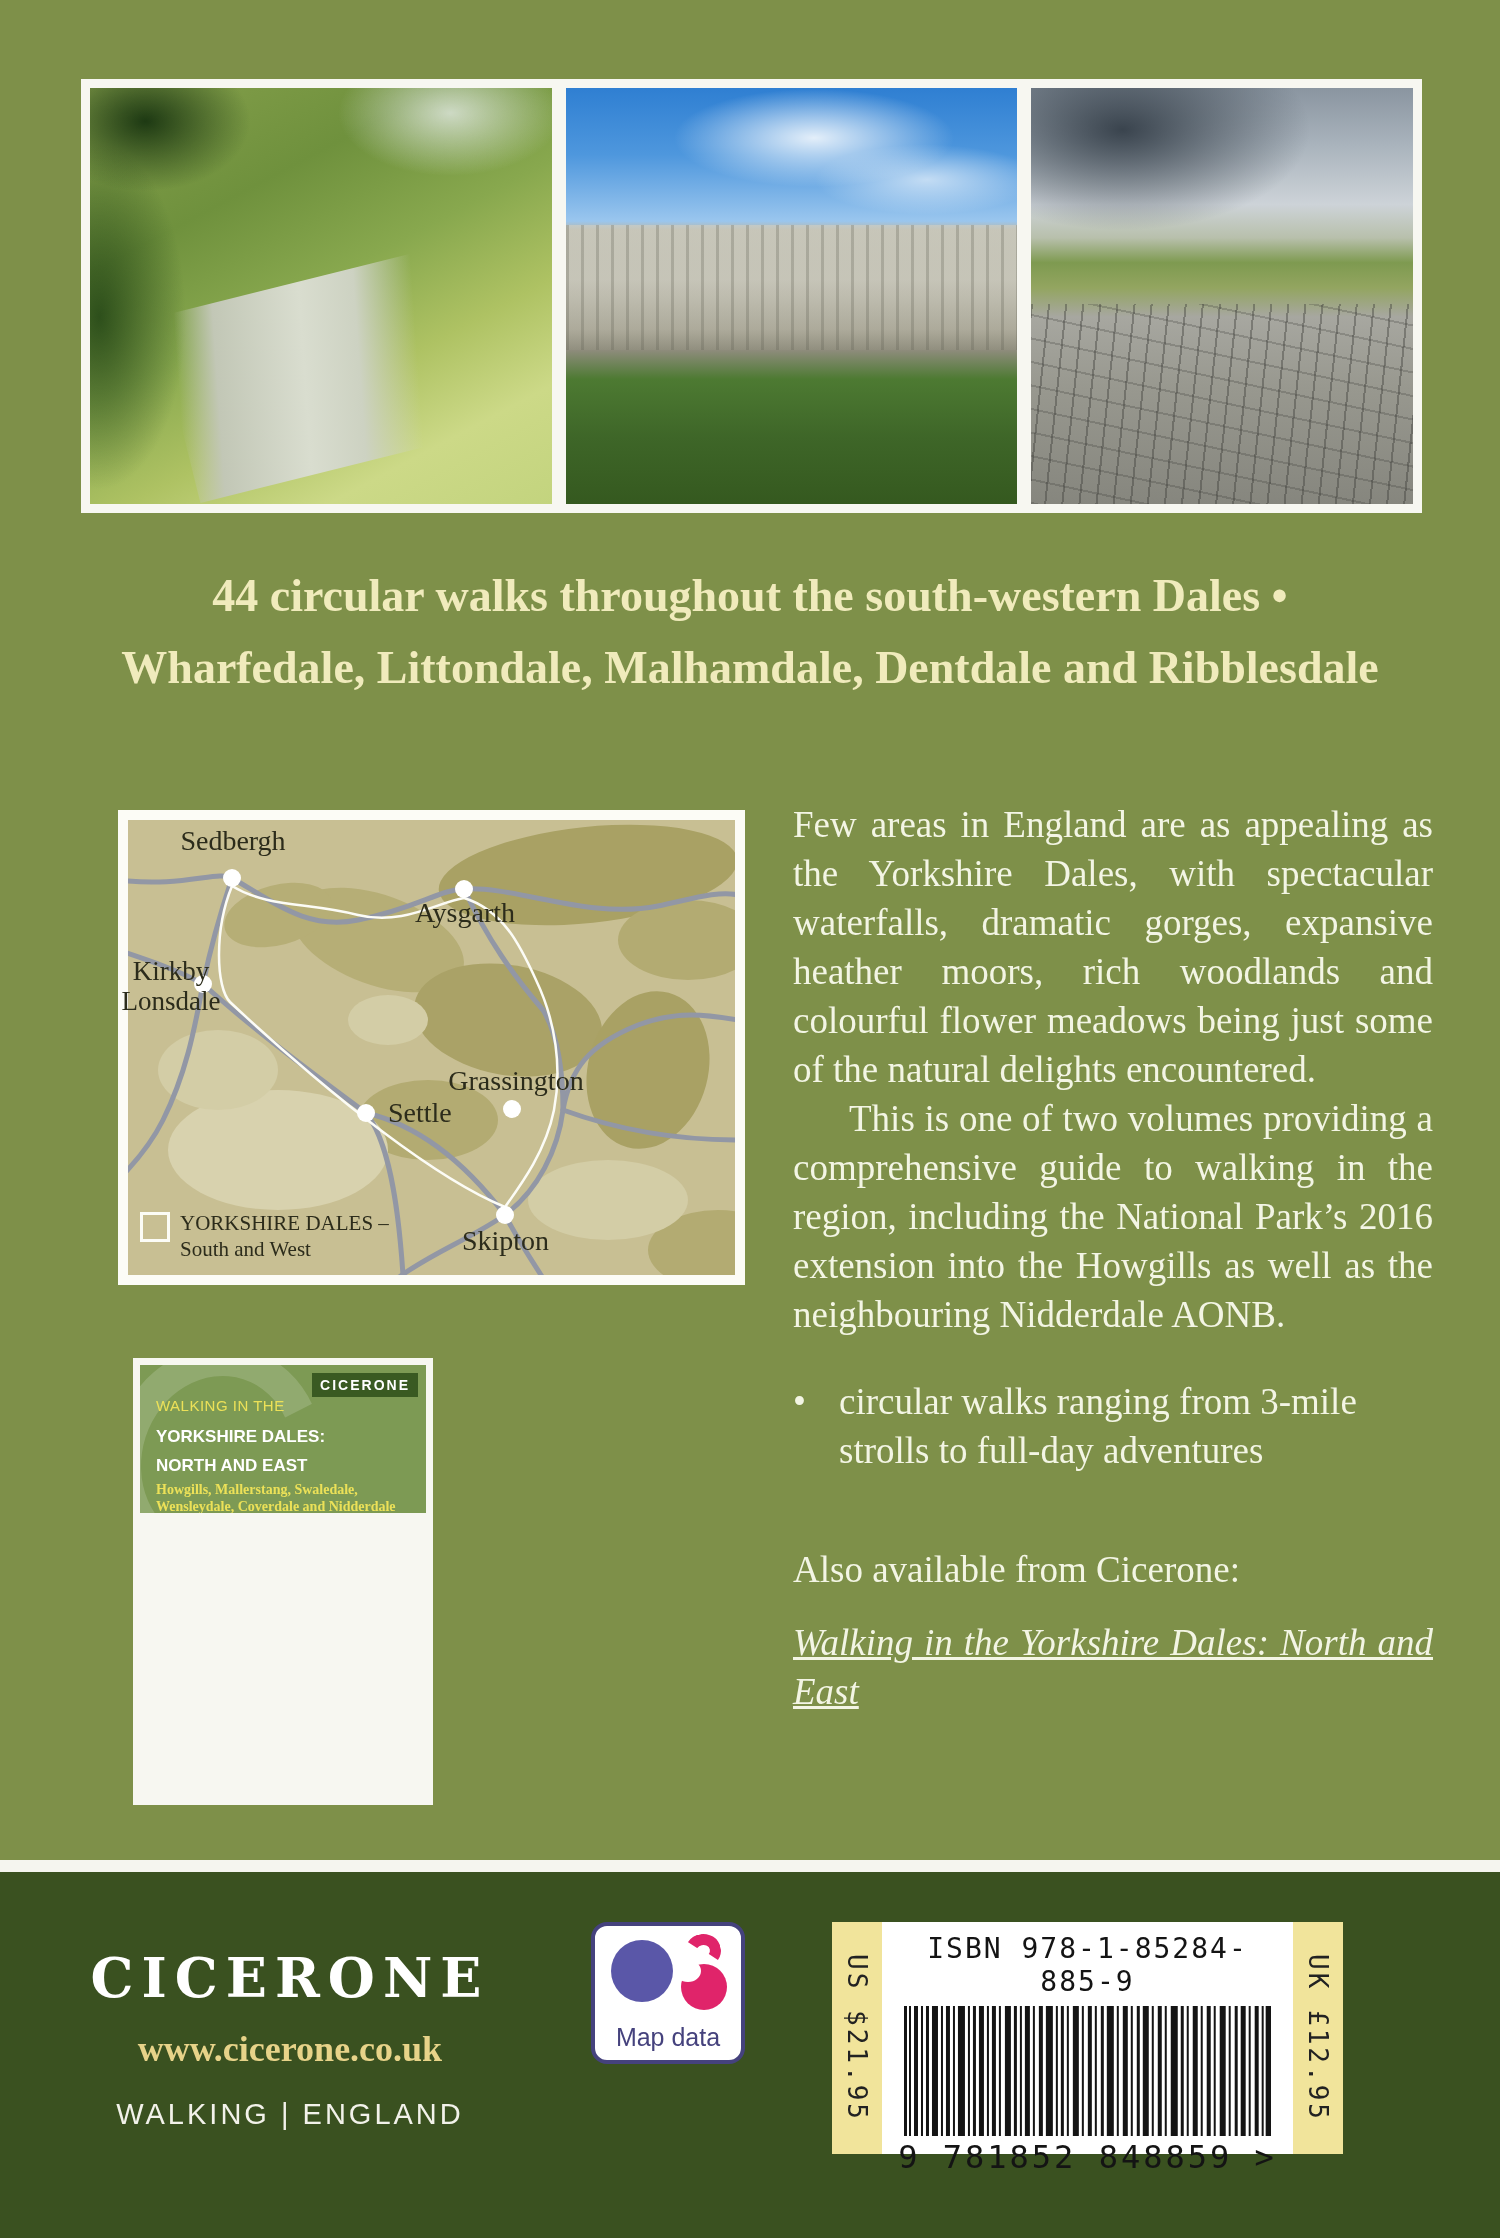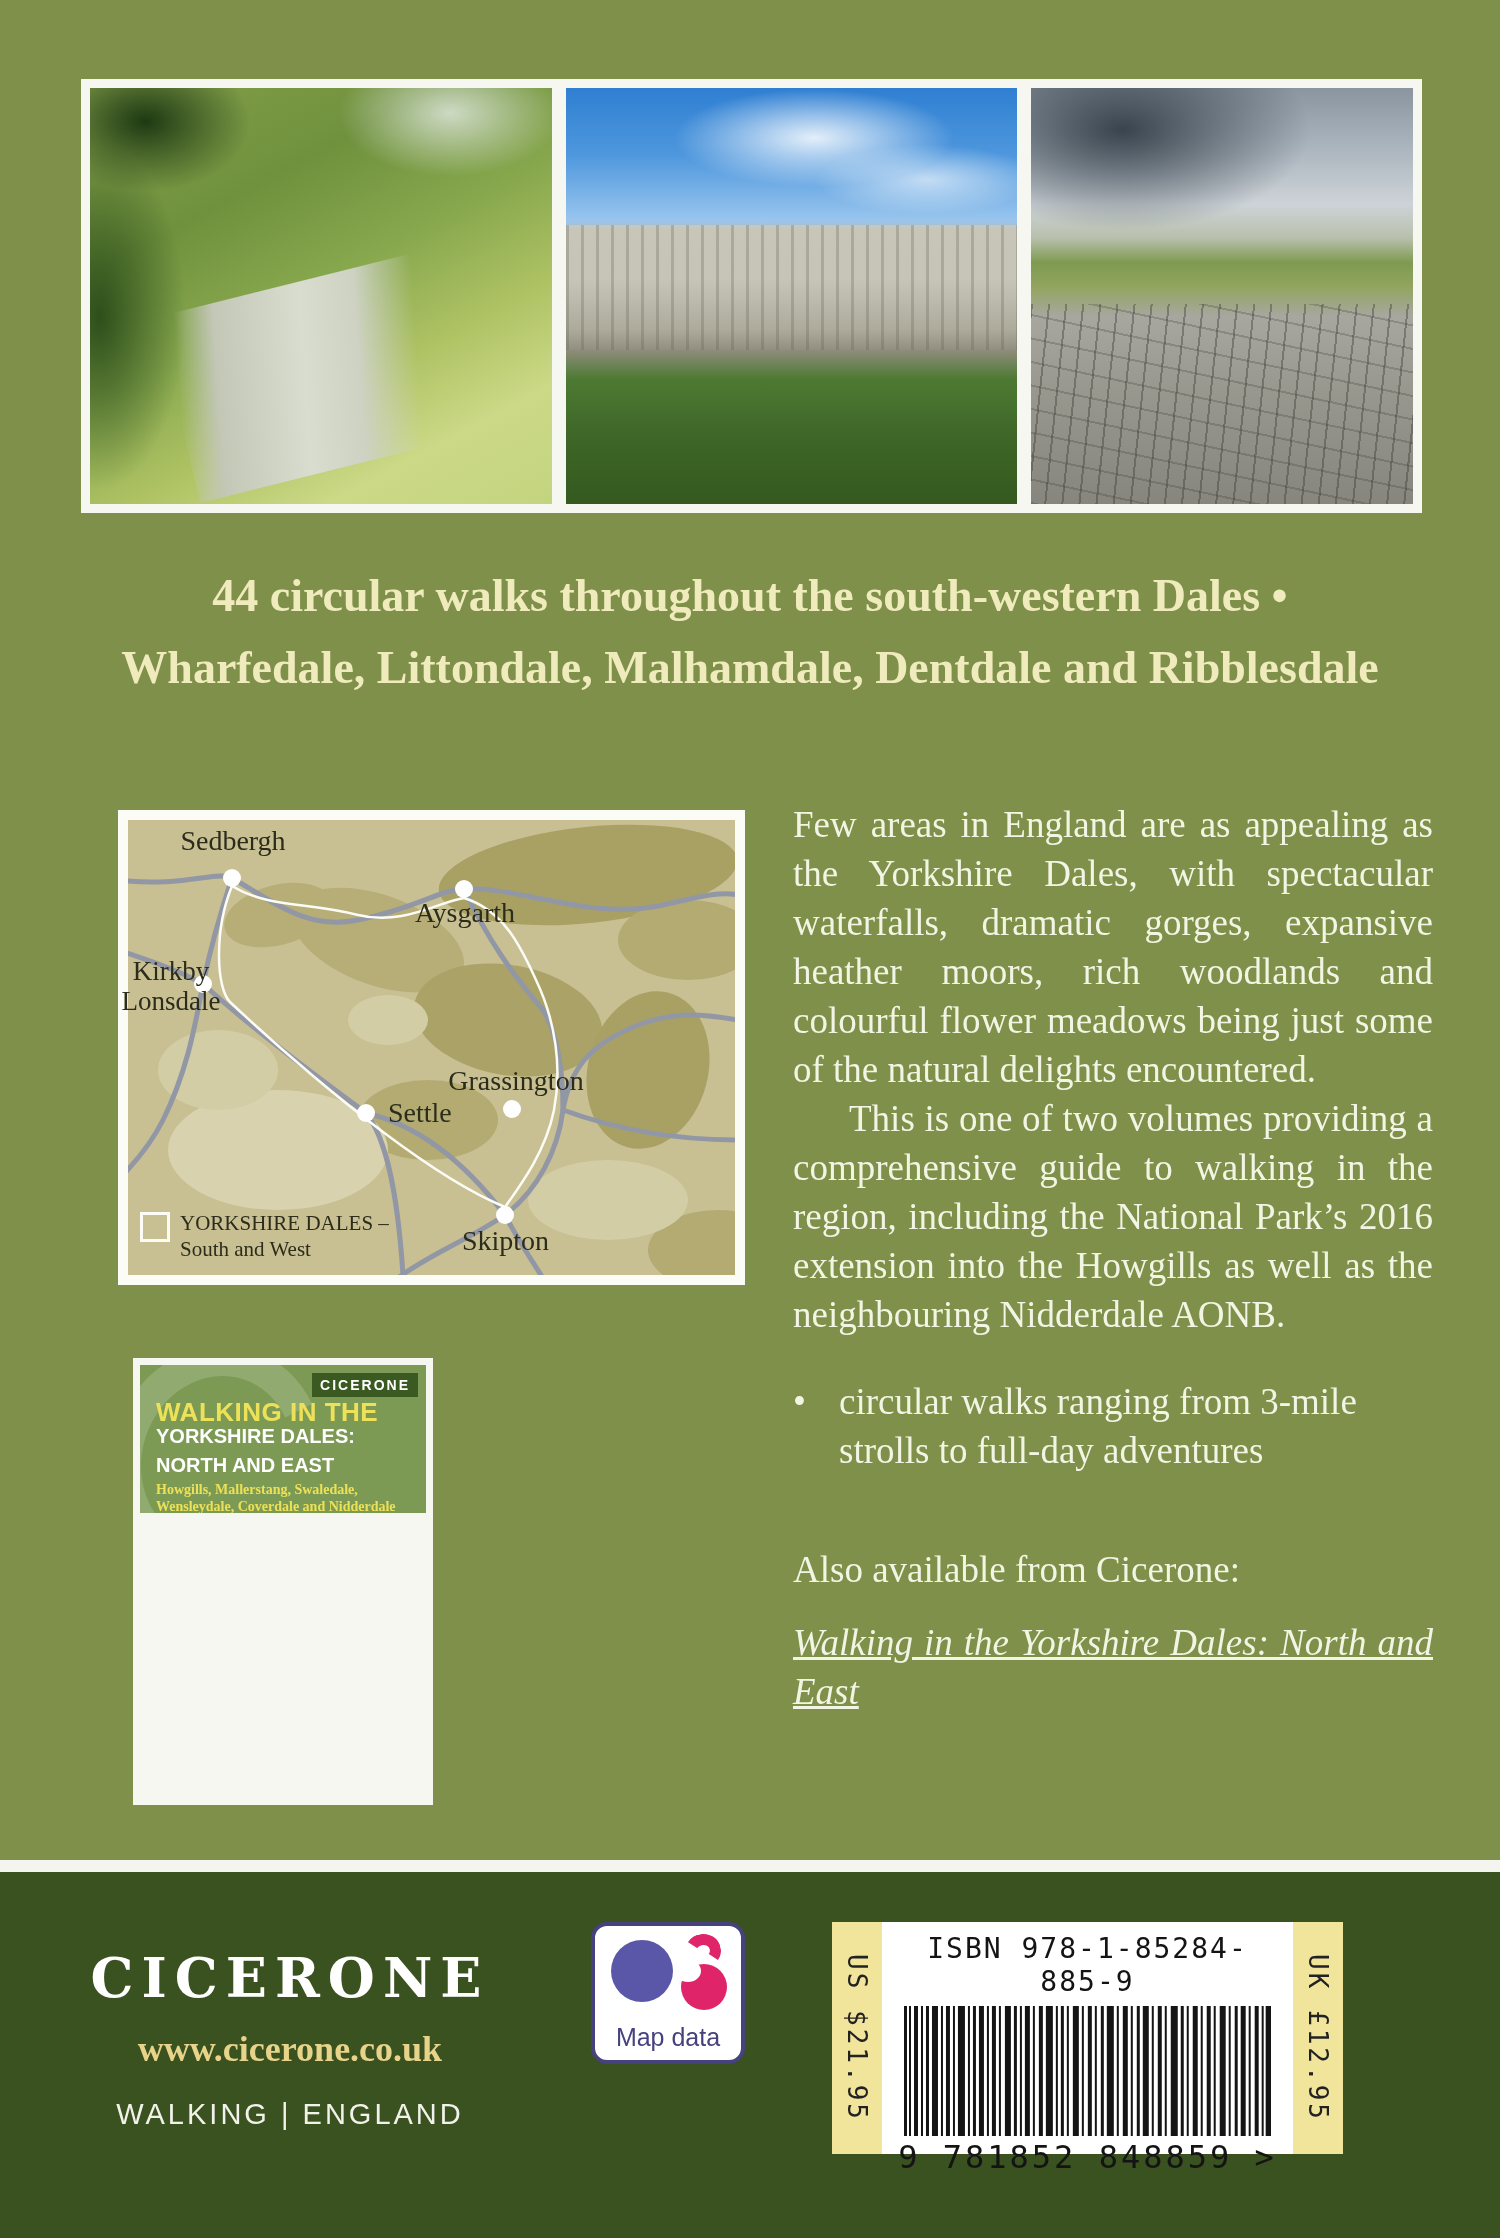--- a/index.html
+++ b/index.html
@@ -65,23 +65,23 @@
 
   
   .thumb{position:absolute;left:133px;top:1358px;width:300px;height:447px;background:#f7f7f1;
     box-sizing:border-box;padding:7px;}
   .thumb-head{position:relative;width:100%;height:148px;background:#7d9a54;overflow:hidden;}
   .c-mark{position:absolute;left:-28px;top:-20px;width:150px;height:170px;border:30px solid rgba(255,255,255,.16);
     border-right-color:transparent;border-radius:50%;transform:rotate(18deg);}
   .thumb-brand{position:absolute;right:8px;top:8px;background:#3a5a22;color:#fff;
     font-family:"Liberation Sans",sans-serif;font-weight:bold;font-size:14px;letter-spacing:2px;padding:4px 8px;}
   .thumb-series{position:absolute;left:16px;top:32px;color:#ece158;font-family:"Liberation Sans",sans-serif;
-    font-weight:bold;font-size:26px;letter-spacing:.5px;}
+    font-weight:normal;font-size:15px;letter-spacing:.5px;}
   .thumb-title{position:absolute;left:16px;top:57px;color:#fff;font-family:"Liberation Sans",sans-serif;
-    font-weight:bold;font-size:20px;line-height:29px;}
+    font-weight:bold;font-size:17px;line-height:29px;}
   .thumb-sub{position:absolute;left:16px;top:116px;color:#ece158;font-family:Liberation Serif, serif;
     font-weight:bold;font-size:14px;line-height:17px;}
   .thumb-photo{position:relative;width:100%;height:285px;overflow:hidden;
     background:linear-gradient(to bottom,#3a72c2 0%,#6c9ad8 16%,#a9c3e4 26%,#b8c8dc 30%);}
   .t-mountain{position:absolute;left:0;top:12%;width:100%;height:52%;
     background:linear-gradient(to bottom,#4e4336 0%,#6a5640 55%,#84653f 100%);
     clip-path:polygon(0 62%,16% 40%,32% 12%,40% 18%,54% 30%,70% 40%,86% 48%,100% 52%,100% 100%,0 100%);}
   .t-moor{position:absolute;left:0;top:50%;width:100%;height:22%;
     background:linear-gradient(to bottom,#a5762e 0%,#9a6c2c 60%,#8a6228 100%);}
   .t-stones{position:absolute;left:0;top:64%;width:100%;height:36%;

